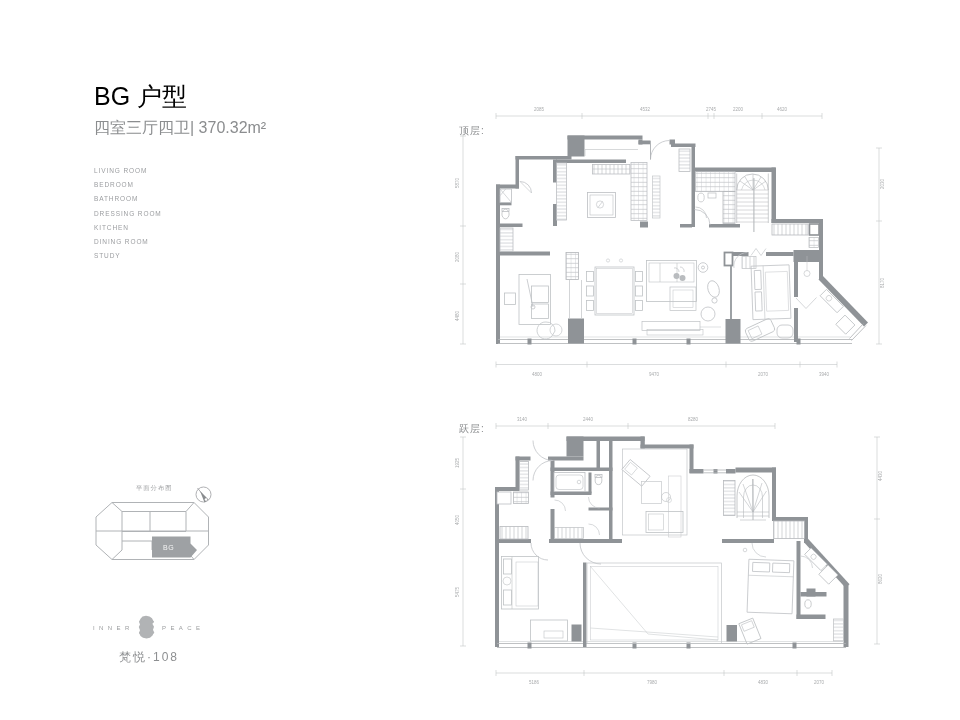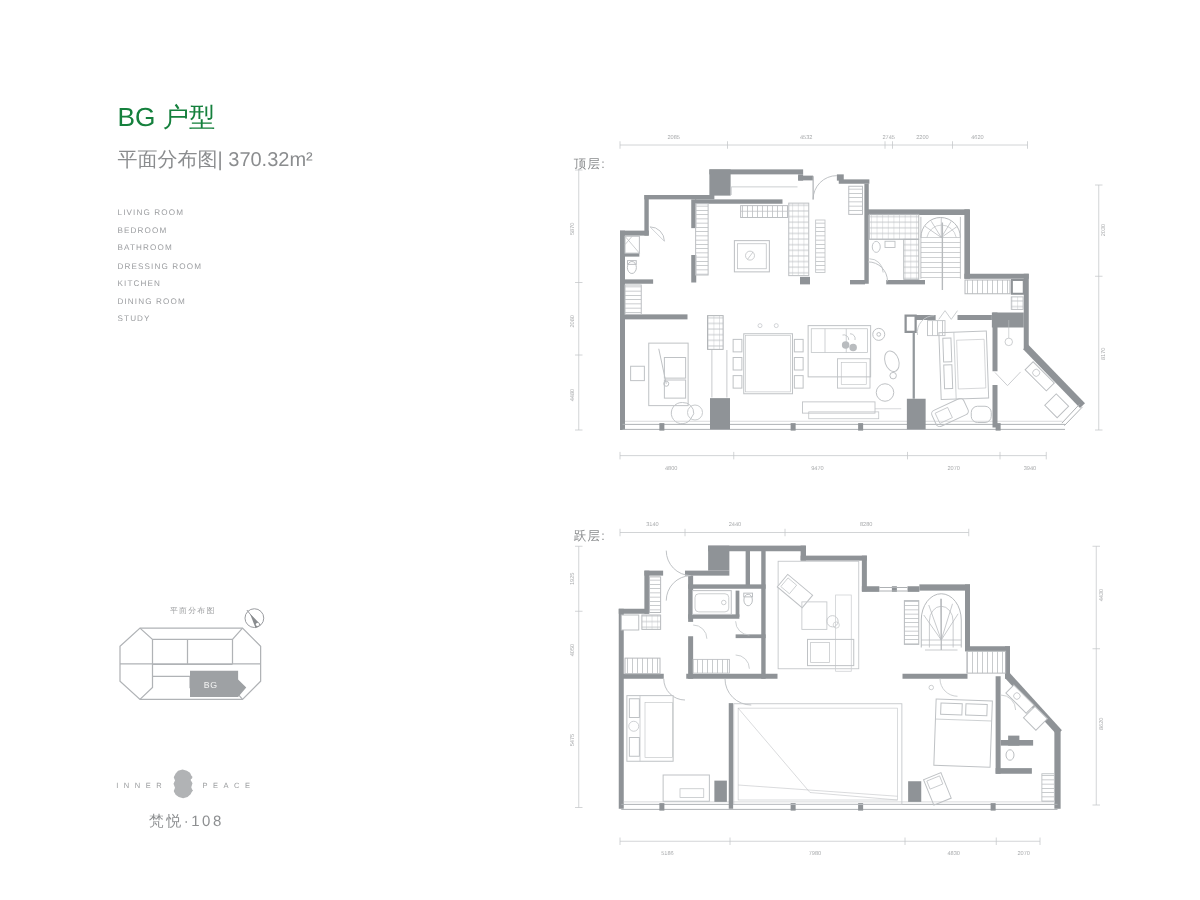--- a/index.html
+++ b/index.html
@@ -3,23 +3,23 @@
 <meta charset="utf-8">
 <style>
 html,body{margin:0;padding:0;background:#ffffff;width:960px;height:720px;overflow:hidden;}
 body{font-family:"Liberation Sans",sans-serif;position:relative;}
 .abs{position:absolute;}
 svg{display:block;}
 </style>
 </head>
 <body>
 
-<div class="abs" style="left:94px;top:80px;font-size:21px;color:#15803d;letter-spacing:0px;">BG 户型</div>
-
-<div class="abs" style="left:94px;top:118px;font-size:16px;color:#8b8d8f;">平面分布图| 370.32m²</div>
+<div class="abs" style="left:94px;top:80px;font-size:25px;color:#000000;letter-spacing:0px;">BG 户型</div>
+
+<div class="abs" style="left:94px;top:118px;font-size:16px;color:#8b8d8f;">四室三厅四卫| 370.32m²</div>
 
 <div class="abs" style="left:94px;top:164px;font-size:6.5px;letter-spacing:0.9px;color:#9b9da0;line-height:14.2px;">LIVING ROOM<br>BEDROOM<br>BATHROOM<br>DRESSING ROOM<br>KITCHEN<br>DINING ROOM<br>STUDY</div>
 
 <svg class="abs" style="left:88px;top:478px" width="130" height="92" viewBox="88 478 130 92" fill="none">
 
 <text x="136" y="490" font-size="6.3" fill="#a0a2a4" letter-spacing="1">平面分布图</text>
 
 <g stroke="#9a9ca0" stroke-width="0.8">
 <circle cx="203.5" cy="494.5" r="7.5" fill="#fff"></circle>
 <line x1="197.5" y1="488" x2="205" y2="497.5"></line>

